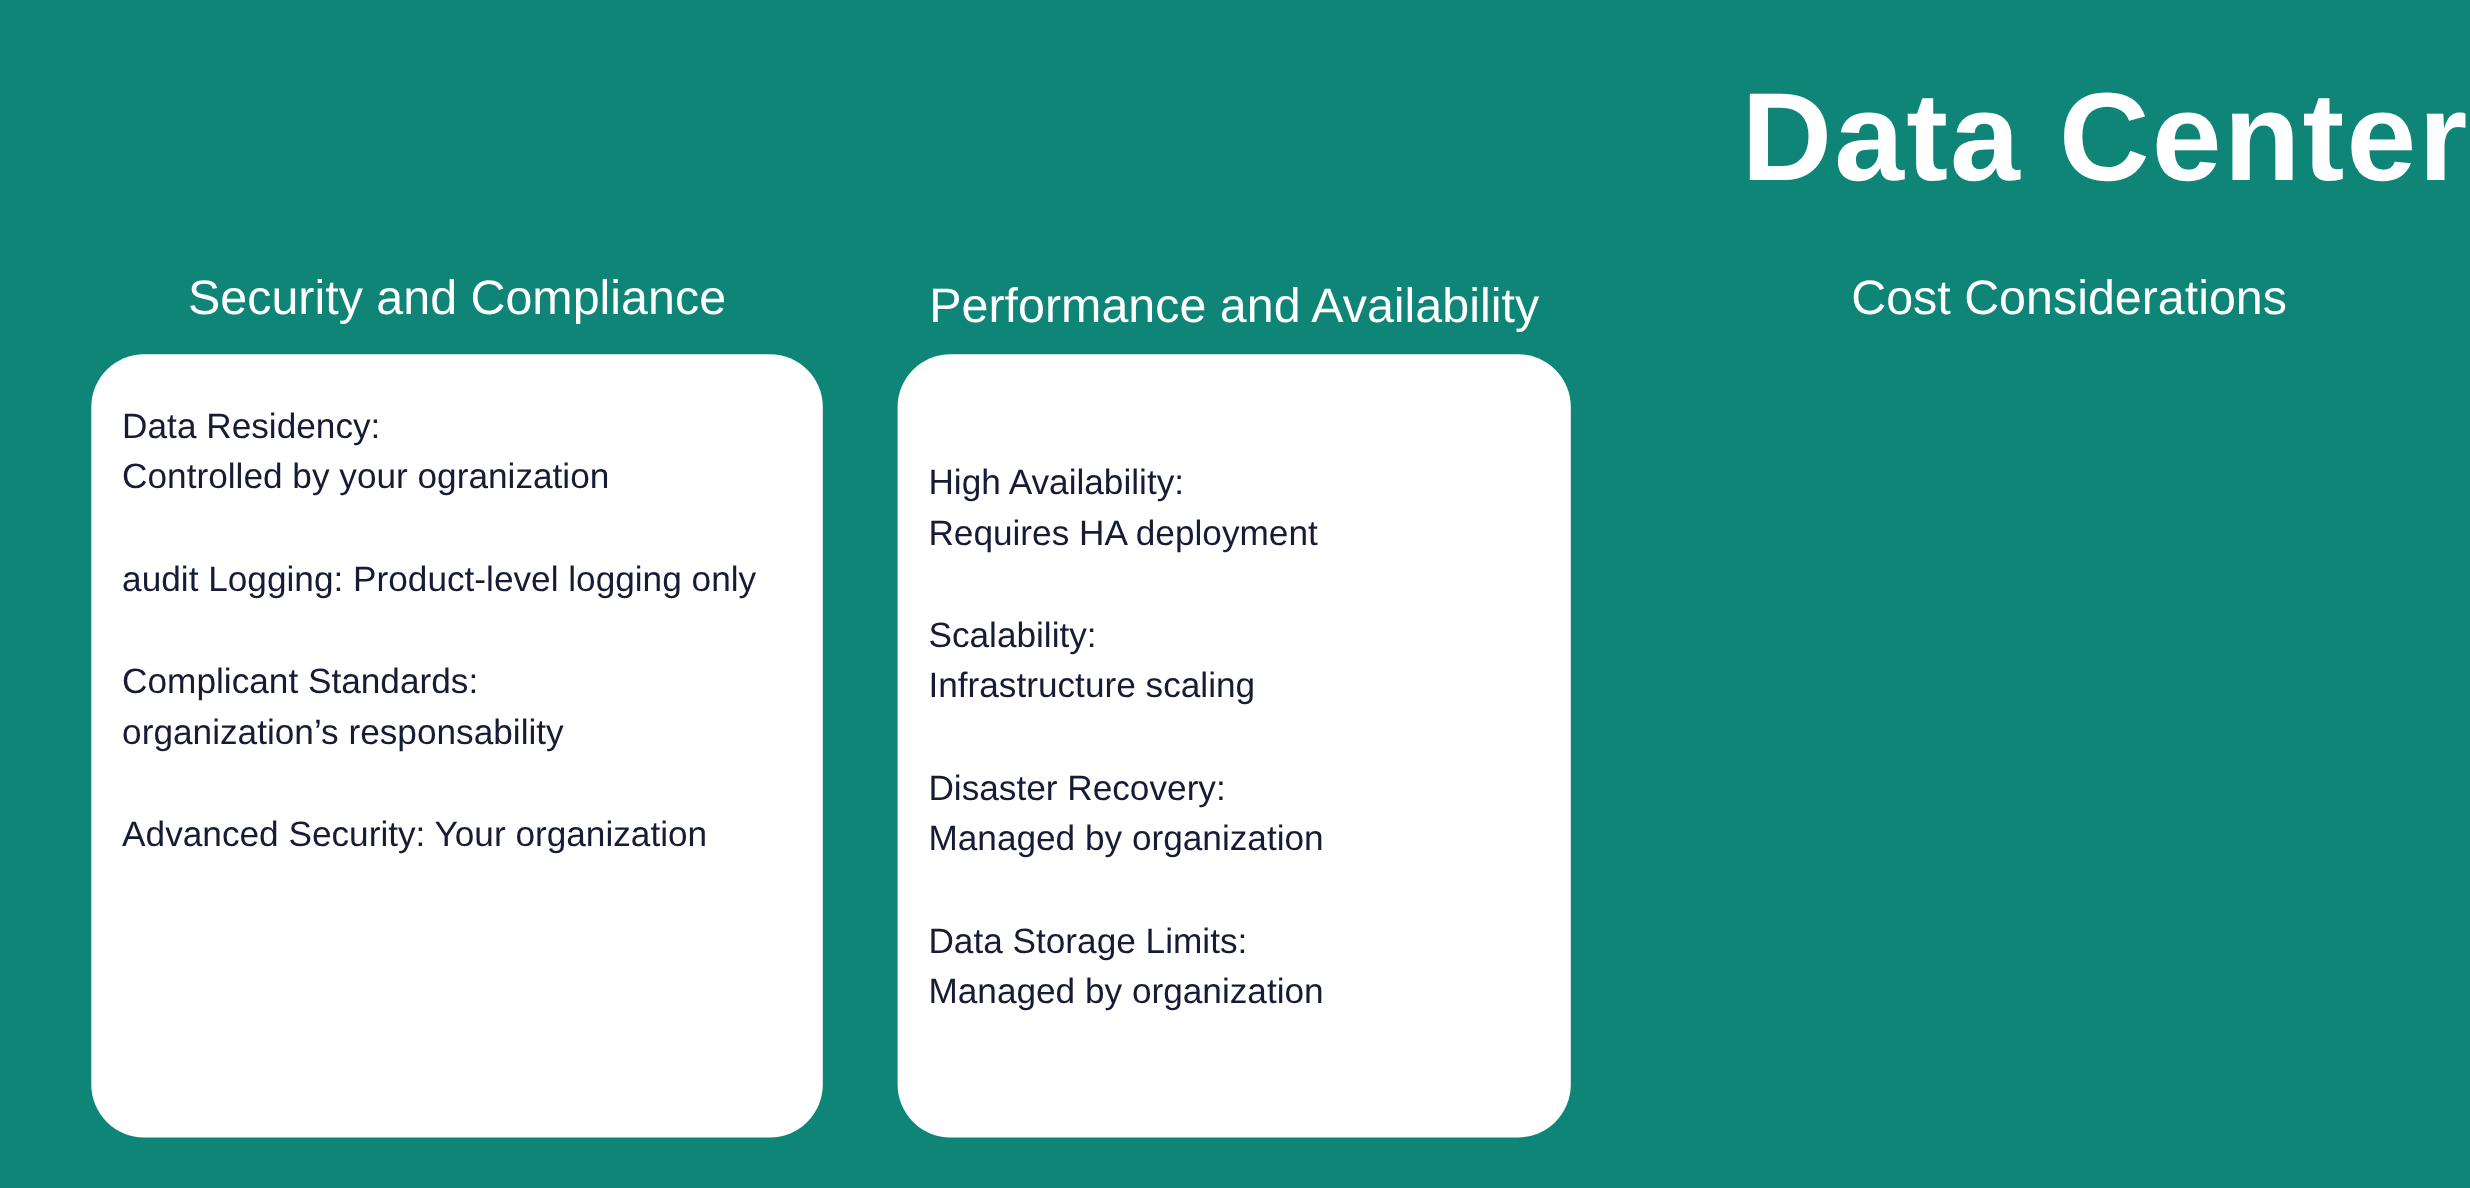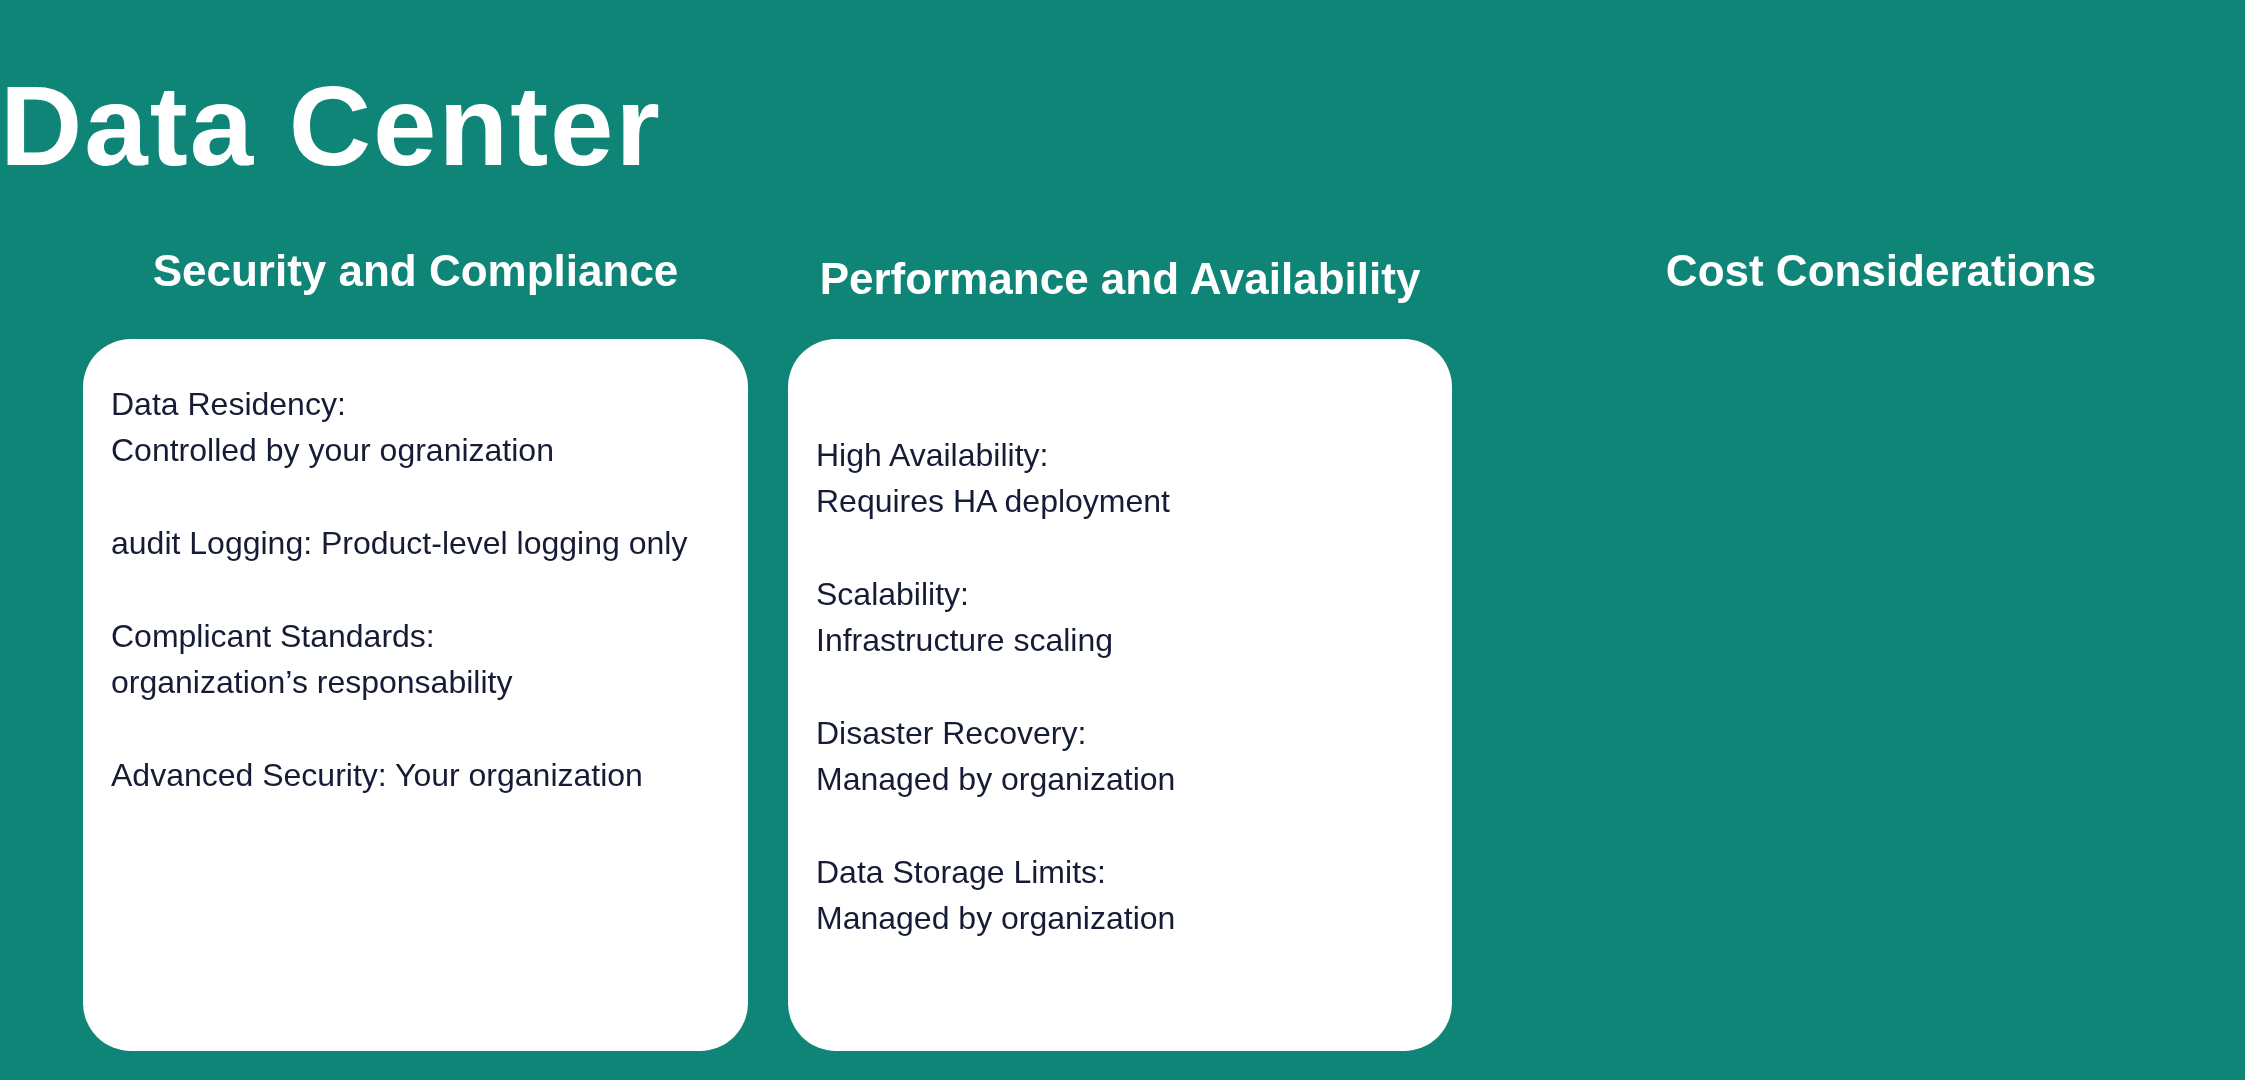--- a/index.html
+++ b/index.html
@@ -12,38 +12,38 @@
   html,body{width:2245px;height:1080px;overflow:hidden;}
   body{
     background:var(--bg);
     font-family:"Liberation Sans", sans-serif;
     position:relative;
   }
   .slide{position:absolute;inset:0;}
   .page-title{
     position:absolute;
     top:60px;left:0;width:100%;
-    text-align:left;
+    text-align:right;
     color:var(--heading);
     font-size:114px;
     font-weight:bold;
     letter-spacing:2px;
   }
   .col{position:absolute;top:240px;}
   .col1{left:83px;width:665px;}
-  .col2{left:788px;width:664px;}
+  .col2{left:816px;width:612px;}
   .col3{left:1490px;width:782px;}
   .col-header{
     color:var(--heading);
     font-size:44px;
-    font-weight:bold;
+    font-weight:normal;
     text-align:center;
     height:62px;
     line-height:62px;
-    margin-bottom:37px;
+    margin-bottom:20px;
     white-space:nowrap;
   }
   .col2 .col-header{transform:translateY(8px);}
   .card{
     background:var(--card);
     border-radius:48px;
     height:712px;
     padding:42px 40px 30px 28px;
   }
   .col2 .card,.col3 .card{padding-top:93px;}

